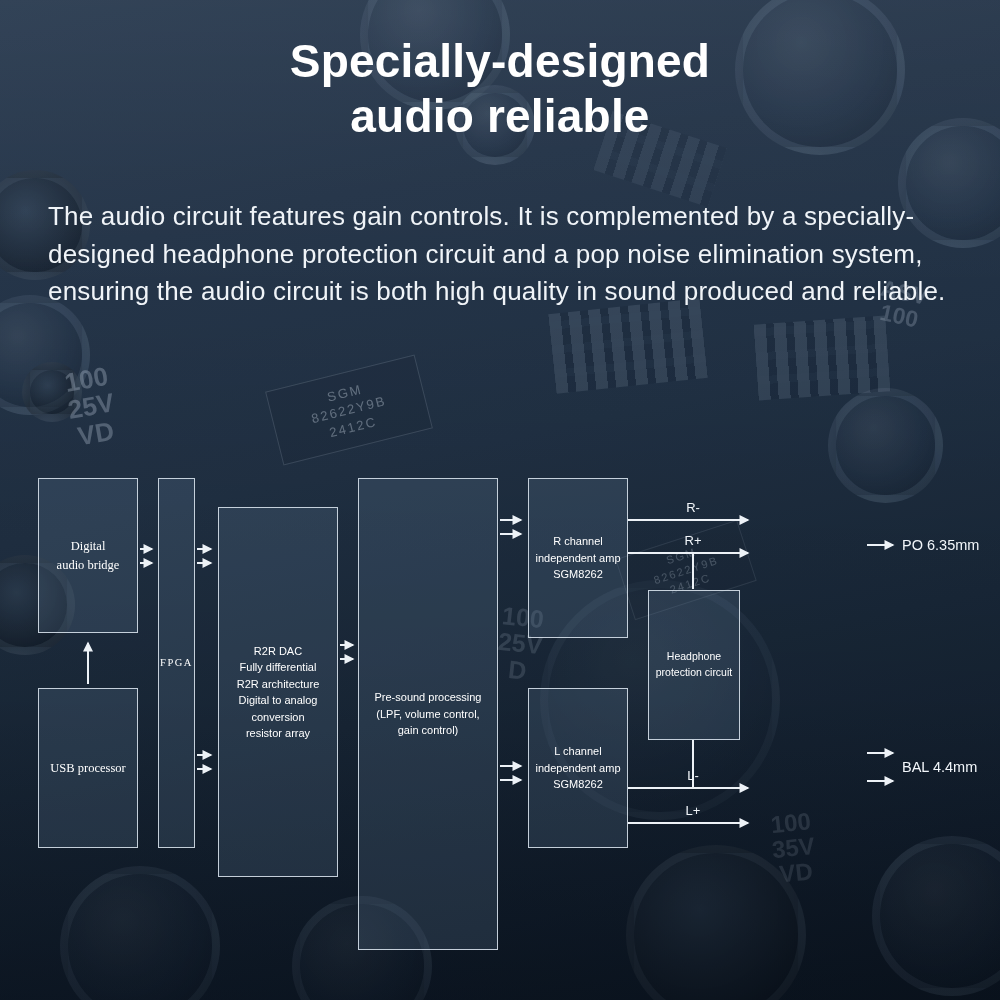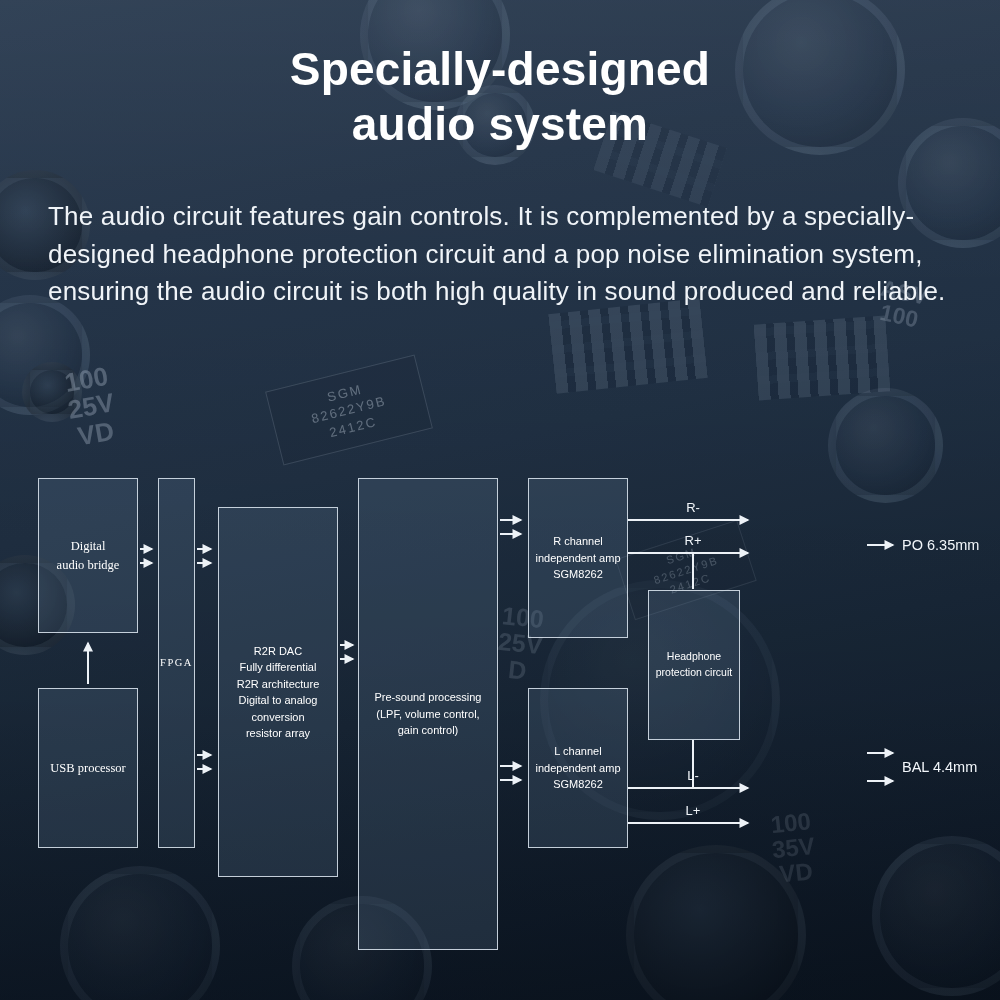--- a/index.html
+++ b/index.html
@@ -28,21 +28,21 @@
   .resarray {
     position:absolute; opacity:.16;
     background:
       repeating-linear-gradient(90deg, rgba(185,205,225,0.8) 0 12px, transparent 12px 20px),
       repeating-linear-gradient(0deg, rgba(15,25,40,0.9) 0 16px, transparent 16px 24px);
   }
   .vignette {
     position:absolute; inset:0; z-index:1; pointer-events:none;
     background:linear-gradient(180deg, rgba(255,255,255,0.03) 0%, rgba(0,0,0,0) 30%, rgba(0,0,0,0.10) 70%, rgba(3,8,15,0.45) 100%);
   }
-  .title { position:absolute; z-index:2; left:0; right:0; top:34px; margin:8px; text-align:center;
+  .title { position:absolute; z-index:2; left:0; right:0; top:34px; margin:0; text-align:center;
     font-size:46px; font-weight:700; line-height:1.2; letter-spacing:0.2px; color:#ffffff; }
   .title span { display:block; }
   .desc { position:absolute; z-index:2; left:36px; right:28px; top:186px; margin:12px;
     font-size:26px; line-height:1.45; letter-spacing:0.2px; font-weight:400; color:#f0f4f8; }
   .diagram { position:absolute; inset:0; z-index:2; }
   .blk {
     position:absolute; border:1.5px solid rgba(214,224,234,0.9);
     background:rgba(110,138,168,0.20);
     display:flex; align-items:center; justify-content:center;
     text-align:center; white-space:pre; font-size:11.5px; line-height:1.5; color:#ffffff;
@@ -96,21 +96,21 @@
 D</div>
     <div class="vtext" style="left:772px;top:810px;font-size:24px;transform:rotate(-6deg);opacity:.6;">100
 35V
 VD</div>
   </div>
 
   <div class="vignette"></div>
 
   <h1 class="title">
     <span>Specially-designed</span>
-    <span>audio system</span>
+    <span>audio reliable</span>
   </h1>
 
   <p class="desc">The audio circuit features gain controls. It is complemented by a specially-designed headphone protection circuit and a pop noise elimination system, ensuring the audio circuit is both high quality in sound produced and reliable.</p>
 
   <div class="diagram">
 
     <div class="blk blk-lg" style="left:38px;top:478px;width:100px;height:155px;">Digital
 audio bridge</div>
     <div class="blk blk-lg" style="left:38px;top:688px;width:100px;height:160px;">USB processor</div>
     <div class="blk blk-fpga" style="left:158px;top:478px;width:37px;height:370px;">FPGA</div>

